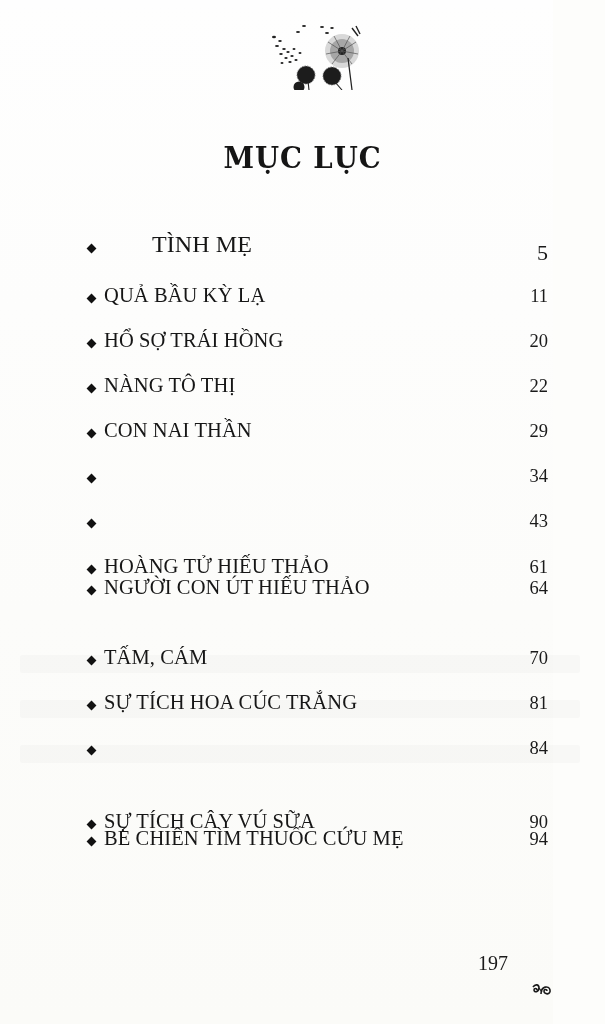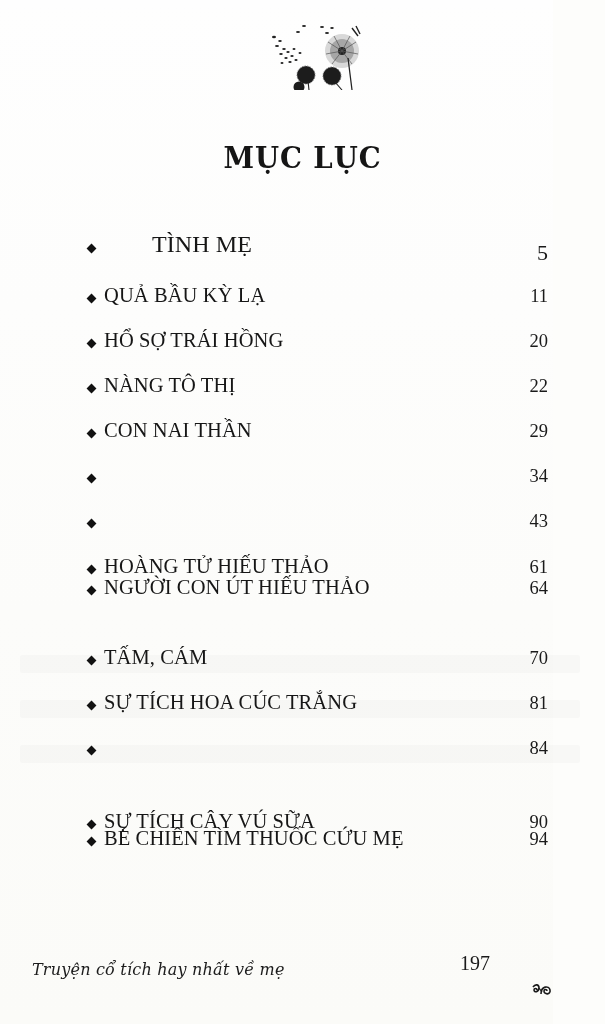--- a/index.html
+++ b/index.html
@@ -93,21 +93,21 @@
     left: 32px;
     top: 960px;
     font-family: "DejaVu Serif", serif;
     font-style: italic;
     font-size: 16px;
     color: #1c1c1c;
     letter-spacing: 0.2px;
   }
   .page-number {
     position: absolute;
-    right: 63px;
+    right: 45px;
     top: 952px;
     font-size: 20px;
     color: #1a1a1a;
   }
   .page-glyph {
     position: absolute;
     left: 531px;
     top: 983px;
     width: 22px;
     height: 14px;
@@ -243,21 +243,20 @@
       <span class="toc-title">SỰ TÍCH CÂY VÚ SỮA</span>
       <span class="toc-page">90</span>
     </div>
     <div class="toc-row" style="top:827px;">
       <span class="bullet"></span>
       <span class="toc-title">BÉ CHIÊN TÌM THUỐC CỨU MẸ</span>
       <span class="toc-page">94</span>
     </div>
   </div>
 
-  <div class="footer-title">Truyện cổ tích hay nhất về mẹ</div>
   <div class="page-number">197</div>
   <svg class="page-glyph" viewBox="0 0 22 14">
     <path d="M2 4 C4 1, 8 1, 8 5 C8 9, 3 10, 3 7 C3 5, 6 5, 6 7" fill="none" stroke="#1a1a1a" stroke-width="1.6"></path>
     <path d="M10 11 C10 3, 18 2, 19 7 C20 12, 13 12, 13 8 C13 6, 16 6, 16 8" fill="none" stroke="#1a1a1a" stroke-width="1.6"></path>
     <path d="M8 5 L11 9" stroke="#1a1a1a" stroke-width="1.2"></path>
   </svg>
 
 </div>
 
 </body></html>

